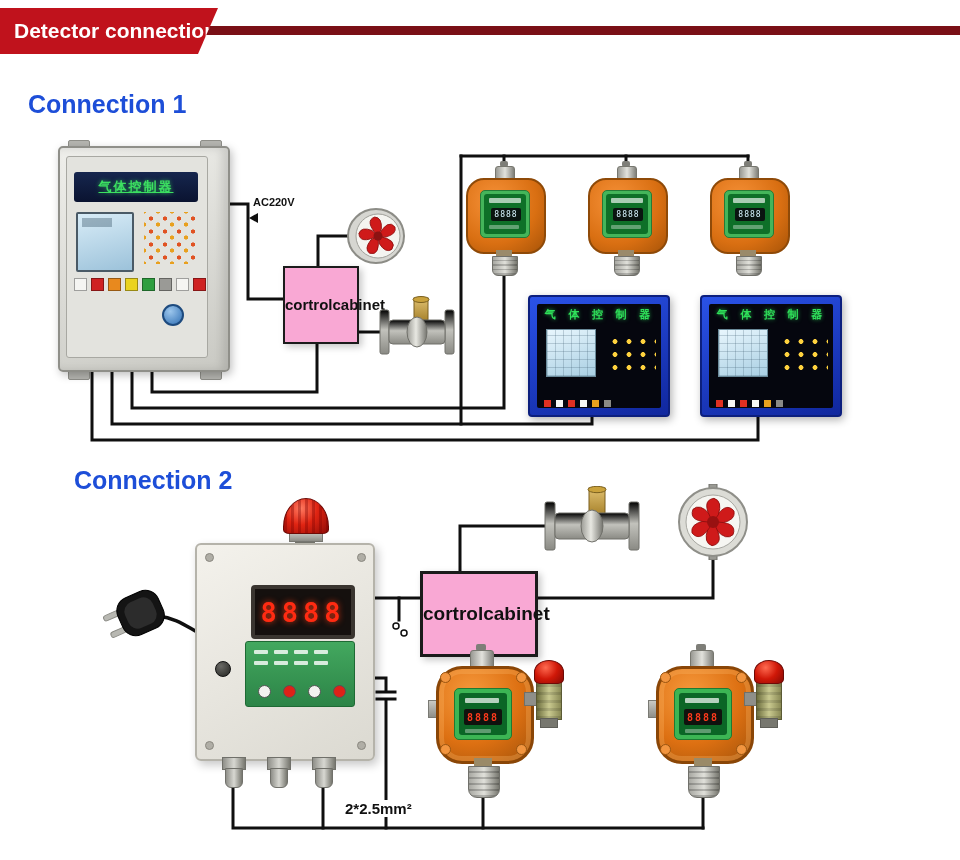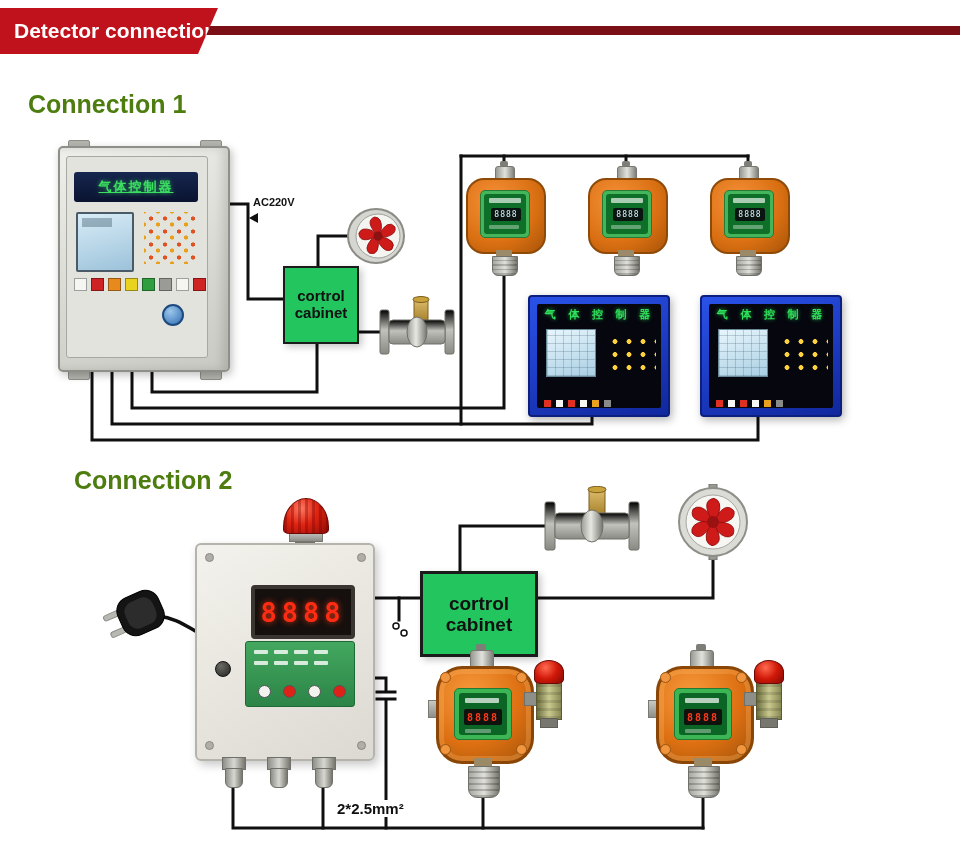--- a/index.html
+++ b/index.html
@@ -8,21 +8,21 @@
   .abs{position:absolute;}
   .wires{position:absolute;left:0;top:0;}
 
   
   .stripe{left:0;top:26px;width:960px;height:9px;background:#7a1016;}
   .ribbon{left:0;top:8px;width:218px;height:46px;background:#c0121c;
           clip-path:polygon(0 0,100% 0,calc(100% - 20px) 100%,0 100%);
           display:flex;align-items:center;}
   .ribbon span{padding-left:14px;color:#fff;font-size:21px;font-weight:bold;}
 
-  .h-title{font-size:25px;font-weight:bold;color:#4d7c0f;}
+  .h-title{font-size:25px;font-weight:bold;color:#1d4ed8;}
 
   
   .ctl{left:58px;top:146px;width:172px;height:226px;}
   .ctl .tab{position:absolute;width:20px;height:8px;background:#b5b5b0;border:1px solid #8f8f89;border-radius:2px;}
   .ctl .shell{position:absolute;inset:0;background:linear-gradient(160deg,#efefeb,#c9c9c3);
               border:2px solid #8f8f89;border-radius:5px;
               box-shadow:2px 3px 8px rgba(0,0,0,.25), inset -6px 0 8px rgba(0,0,0,.12);}
   .ctl .face{position:absolute;left:8px;top:10px;width:140px;height:200px;background:#e3e3de;
              border:1px solid #a8a8a2;border-radius:3px;}
   .ctl .hdr{position:absolute;left:16px;top:26px;width:124px;height:30px;border-radius:3px;
@@ -37,22 +37,22 @@
              background-size:14px 13px,14px 13px;background-position:0 0,7px 6px;}
   .ctl .btns{position:absolute;left:16px;top:132px;display:flex;gap:4px;}
   .ctl .btns i{width:11px;height:11px;border:1px solid rgba(0,0,0,.35);display:block;}
   .ctl .lock{position:absolute;left:104px;top:158px;width:18px;height:18px;border-radius:50%;
              background:radial-gradient(circle at 35% 30%,#9cc6ec,#2f6fb4);border:2px solid #1d4a7e;}
 
   
   .ac{font-size:11px;font-weight:bold;}
 
   
-  .cab{background:#22c55e;border:2px solid #1b1b1b;display:flex;flex-direction:column;
-       align-items:center;justify-content:center;font-weight:bold;line-height:1.12;
+  .cab{background:#f9a8d4;border:2px solid #1b1b1b;display:flex;flex-direction:row;
+       align-items:center;justify-content:space-between;font-weight:bold;line-height:1.12;
        box-shadow:3px 3px 7px rgba(0,0,0,.22);}
 
   
   .gdet{width:84px;height:110px;}
   .gdet .cap{position:absolute;left:33px;top:2px;width:18px;height:14px;border-radius:3px 3px 0 0;
              background:linear-gradient(90deg,#9a9a94,#e2e2dc,#80807a);border:1px solid #77776f;}
   .gdet .capbolt{position:absolute;left:38px;top:-3px;width:8px;height:6px;background:#7e7e78;border-radius:2px;}
   .gdet .body{position:absolute;left:4px;top:14px;width:76px;height:72px;border-radius:18px;
               background:radial-gradient(circle at 35% 30%,#f79239,#d96f12 60%,#a85408);border:2px solid #8f4a08;}
   .gdet .scr{position:absolute;left:18px;top:26px;width:48px;height:46px;background:#44b55a;
@@ -137,21 +137,21 @@
                        linear-gradient(90deg,#a8a8a2,#e0e0da,#77776f);border:1px solid #70706a;}
   .d2 .arm{position:absolute;left:96px;top:46px;width:14px;height:12px;background:#8f8f89;border:1px solid #70706a;}
   .d2 .sounder{position:absolute;left:106px;top:14px;width:28px;height:66px;}
   .d2 .sdome{position:absolute;left:0;top:0;width:28px;height:22px;border-radius:50% 50% 20% 20%;
              background:radial-gradient(circle at 38% 30%,#ff6a50,#d01808 50%,#860a04);border:1px solid #6e0a06;}
   .d2 .scyl{position:absolute;left:2px;top:20px;width:24px;height:38px;
             background:repeating-linear-gradient(0deg,rgba(0,0,0,.12) 0 3px,rgba(0,0,0,0) 3px 8px),
                        linear-gradient(90deg,#6f7040,#c9c98f,#8a8a55);border:1px solid #5a5a34;}
   .d2 .sbase{position:absolute;left:6px;top:58px;width:16px;height:8px;background:#77776f;border:1px solid #5e5e58;}
 
-  .wlabel{font-size:15px;font-weight:bold;background:#fff;padding:0 3px;}
+  .wlabel{font-size:15px;font-weight:bold;background:#fff;padding:0 3px;margin-left:8px;}
 </style>
 </head>
 <body>
 
 <div class="stage">
 
   <svg class="wires" width="960" height="860">
     <defs>
       <linearGradient id="metalV" x1="0" y1="0" x2="0" y2="1">
         <stop offset="0" stop-color="#ececе8"></stop>

